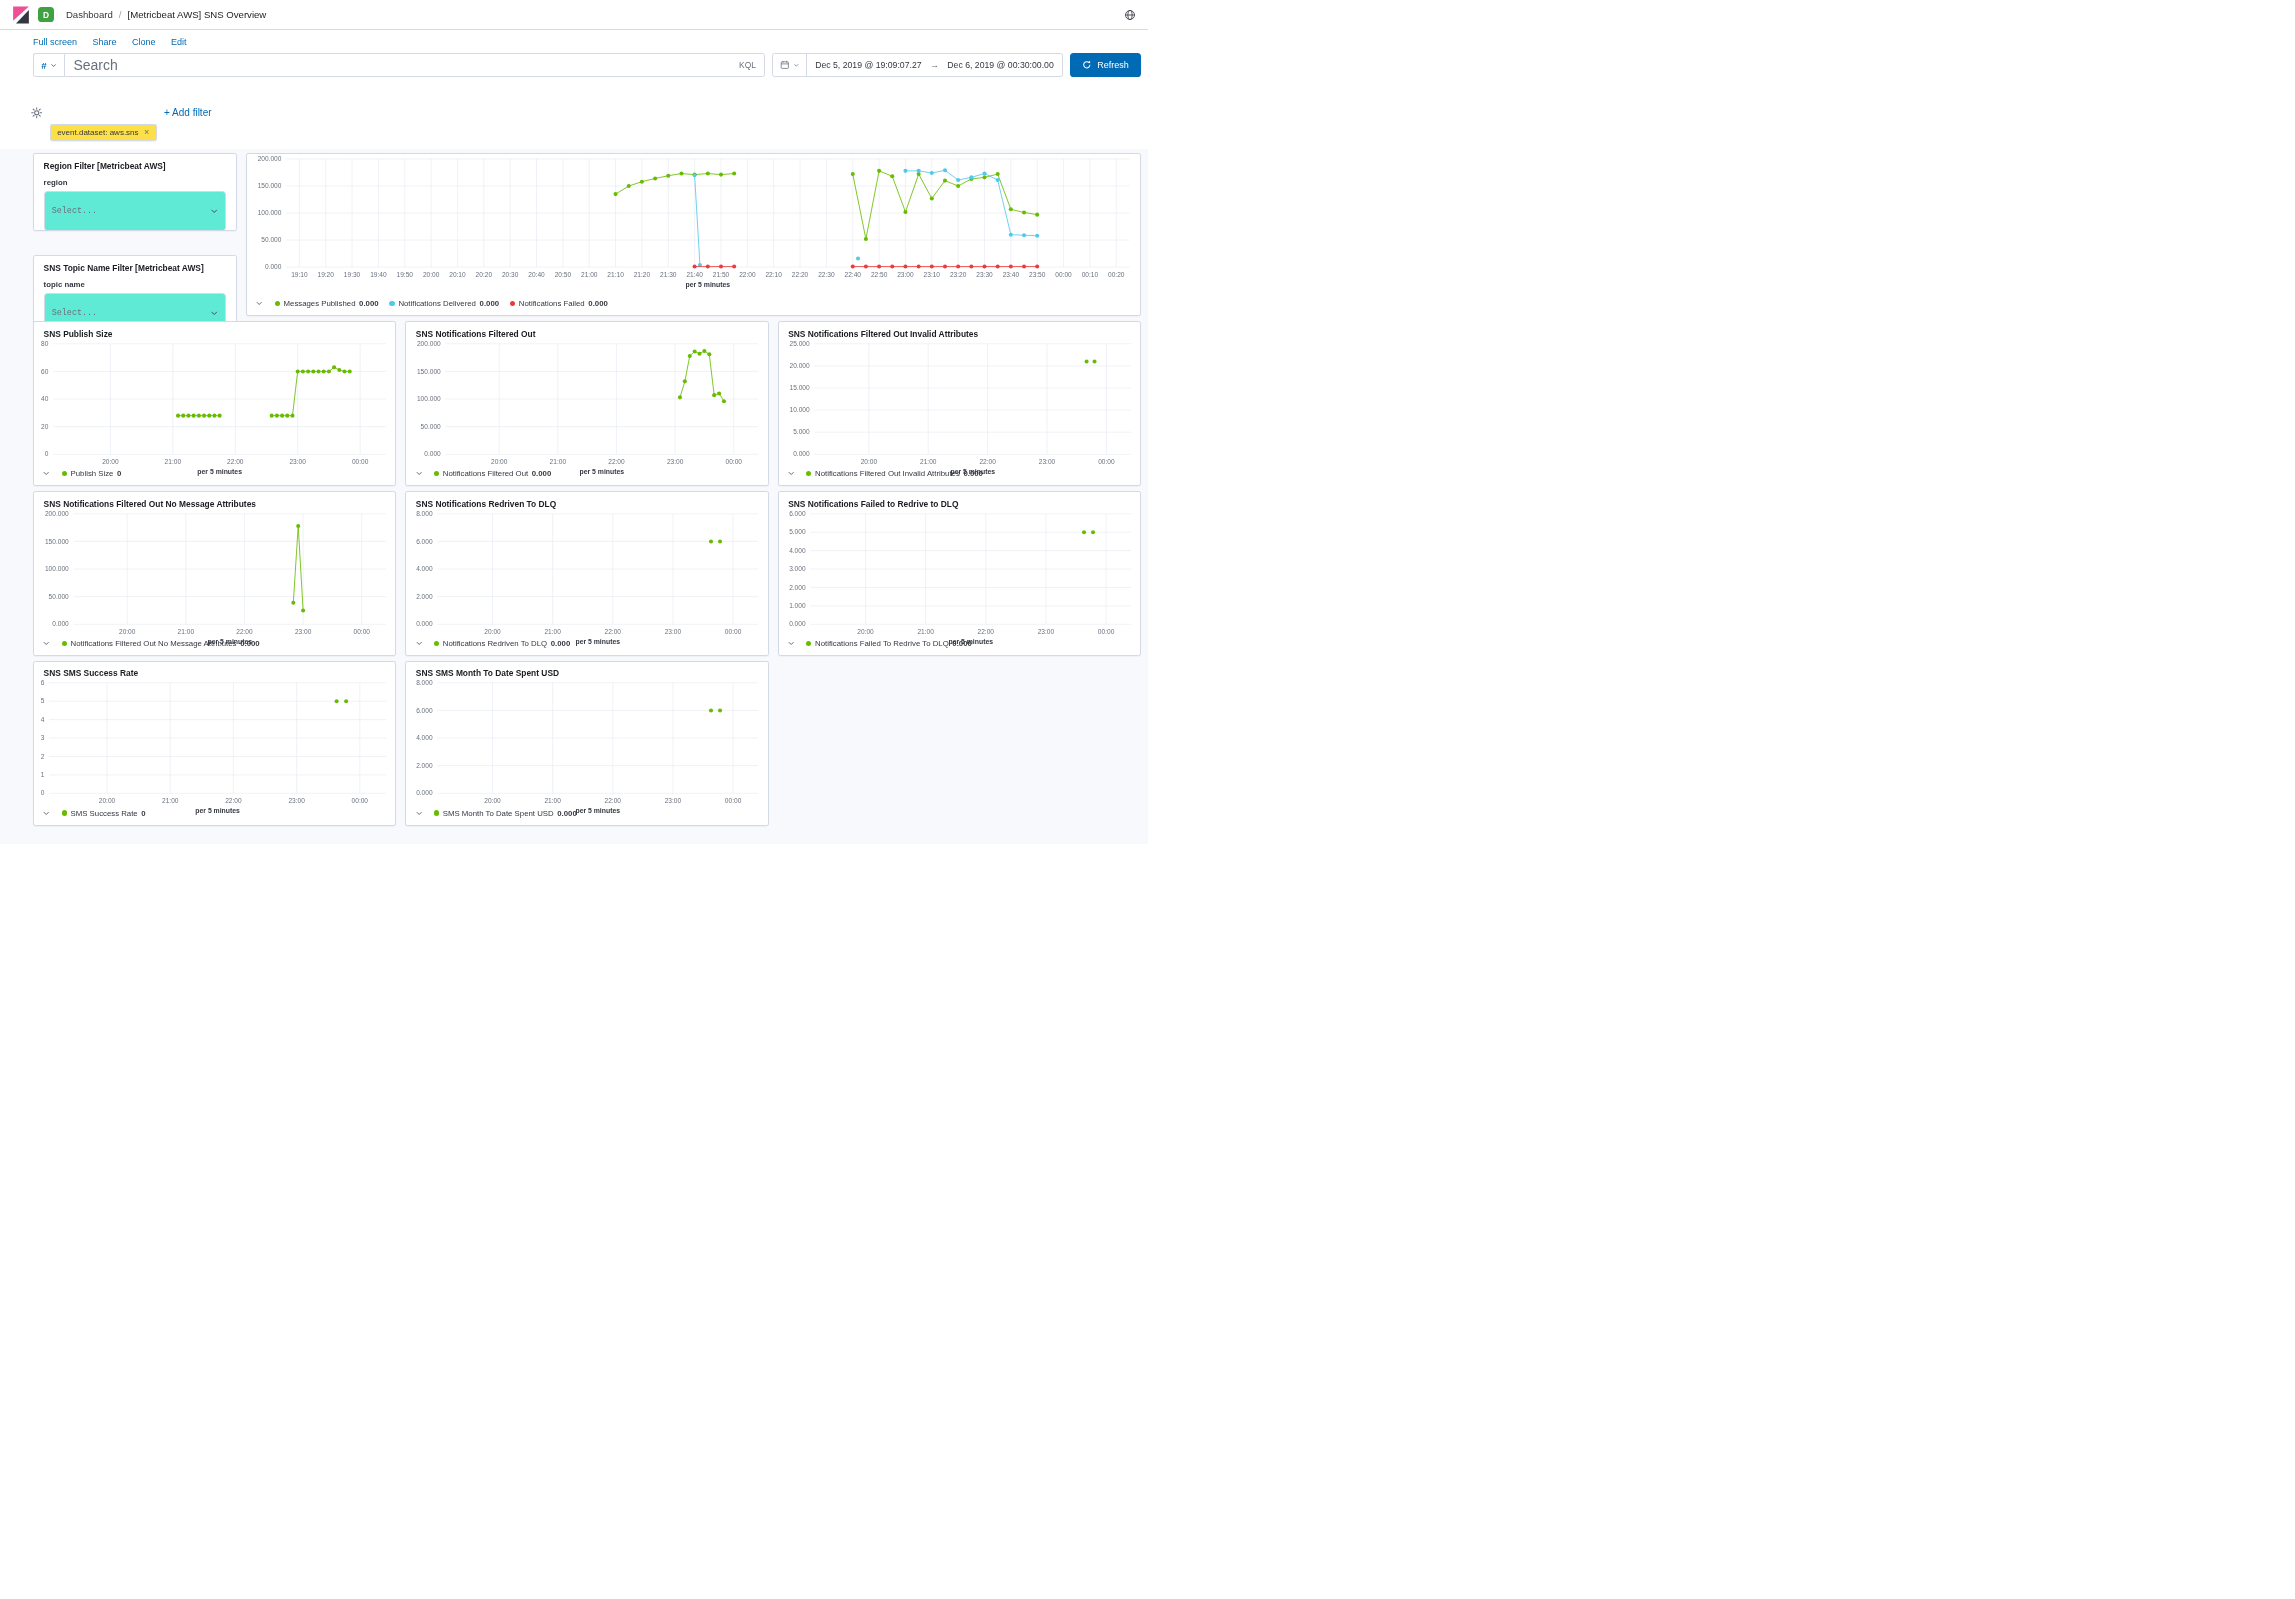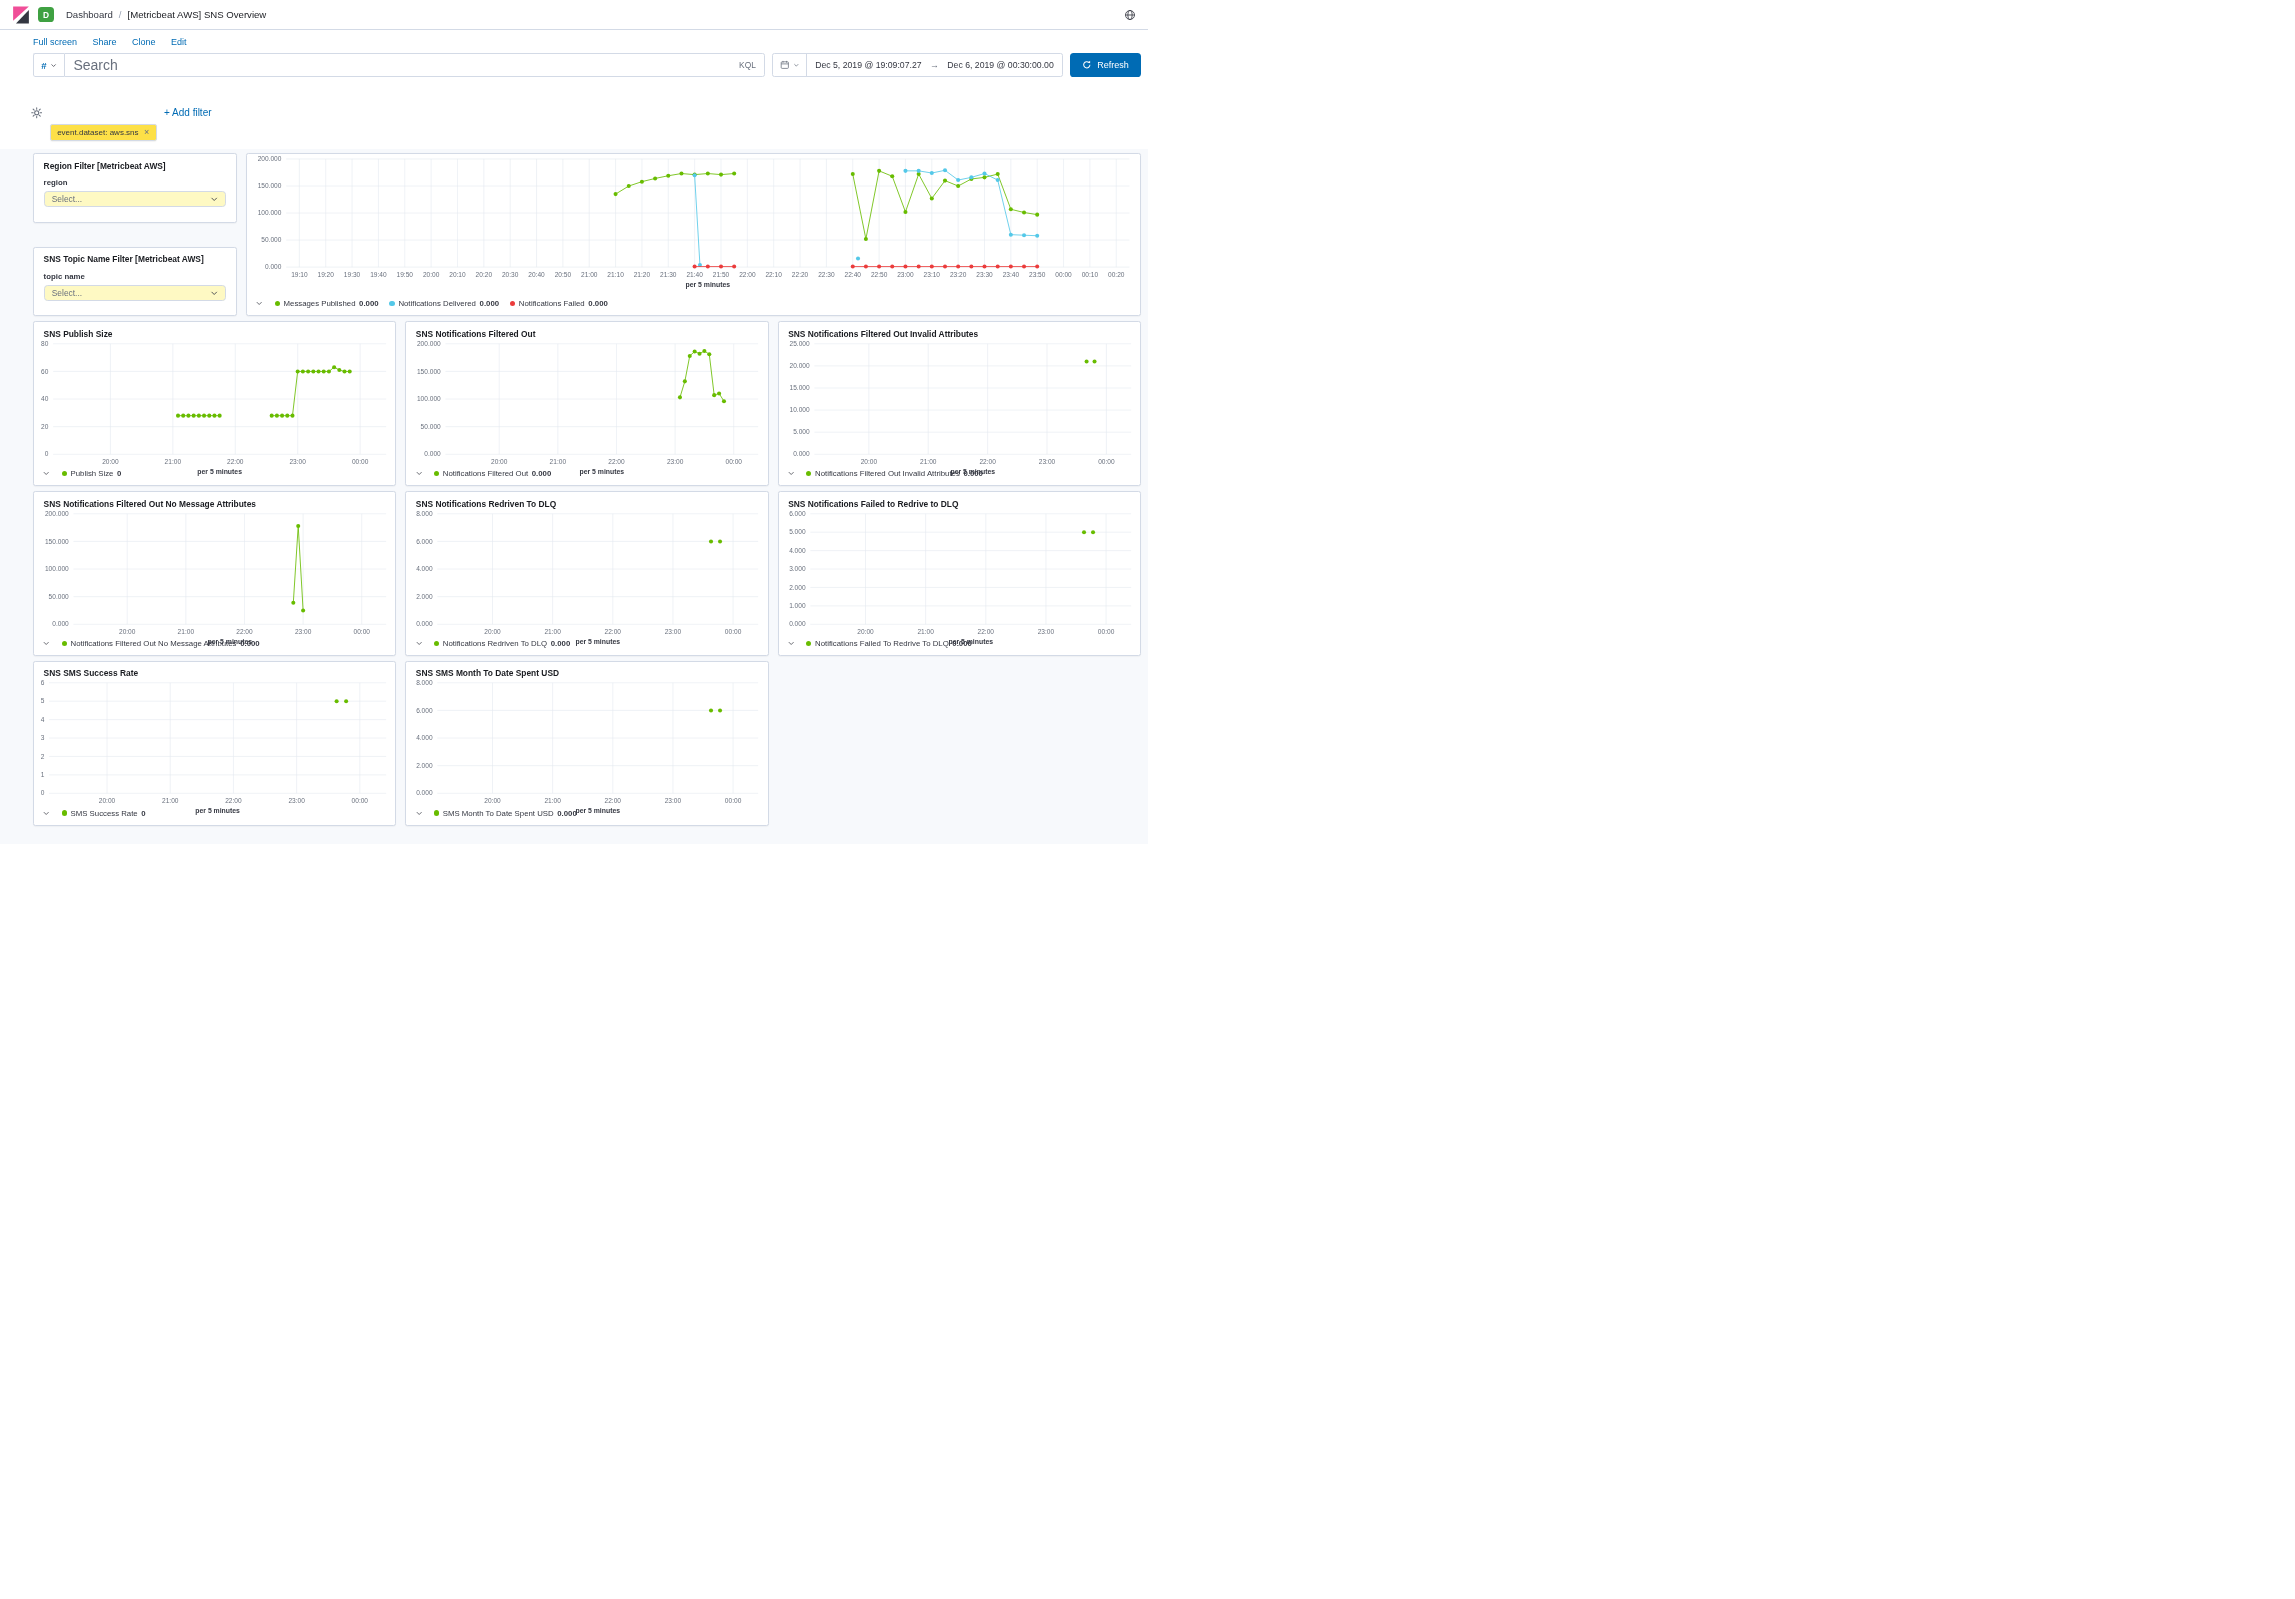--- a/index.html
+++ b/index.html
@@ -96,23 +96,23 @@
   }
   .panel-third { flex:0 0 calc((100% - 18px)/3); }
   .panel-grow { flex:1; }
   .panel h3 {
     margin:0; padding:6.6px 9.6px 0; font-size:8.4px; font-weight:700;
     color:#1A1C21;
   }
   .filter-panel-body { padding:6px 9.6px 7.2px; }
   .field-label { font-size:7.8px; font-weight:600; color:#343741; margin:1.2px 0 4.2px; }
   .combobox {
-    height:16px; border:0.6px solid #D3DAE6; background:#fef9c3; border-radius:3.6px;
+    height:40px; border:0.6px solid #D3DAE6; background:#5eead4; border-radius:3.6px;
     display:flex; align-items:center; justify-content:space-between;
-    padding:0 7.2px; cursor:pointer;
+    padding:0 7.2px; cursor:pointer;font-family:Liberation Mono, monospace;
   }
   .combobox .placeholder { color:#69707D; font-size:8.4px; }
   .chart { flex:1; min-height:0; }
   .chart-legend {
     display:flex; align-items:center; gap:3.6px;
     padding:2.4px 8.4px 7.2px; font-size:7.8px; color:#343741;
   }
   .legend-toggle { display:flex; align-items:center; cursor:pointer; }
   .legend-item { display:flex; align-items:center; gap:3.6px; margin-left:7.2px; cursor:pointer; }
   .legend-dot { width:5.4px; height:5.4px; border-radius:50%; flex:0 0 auto; }

